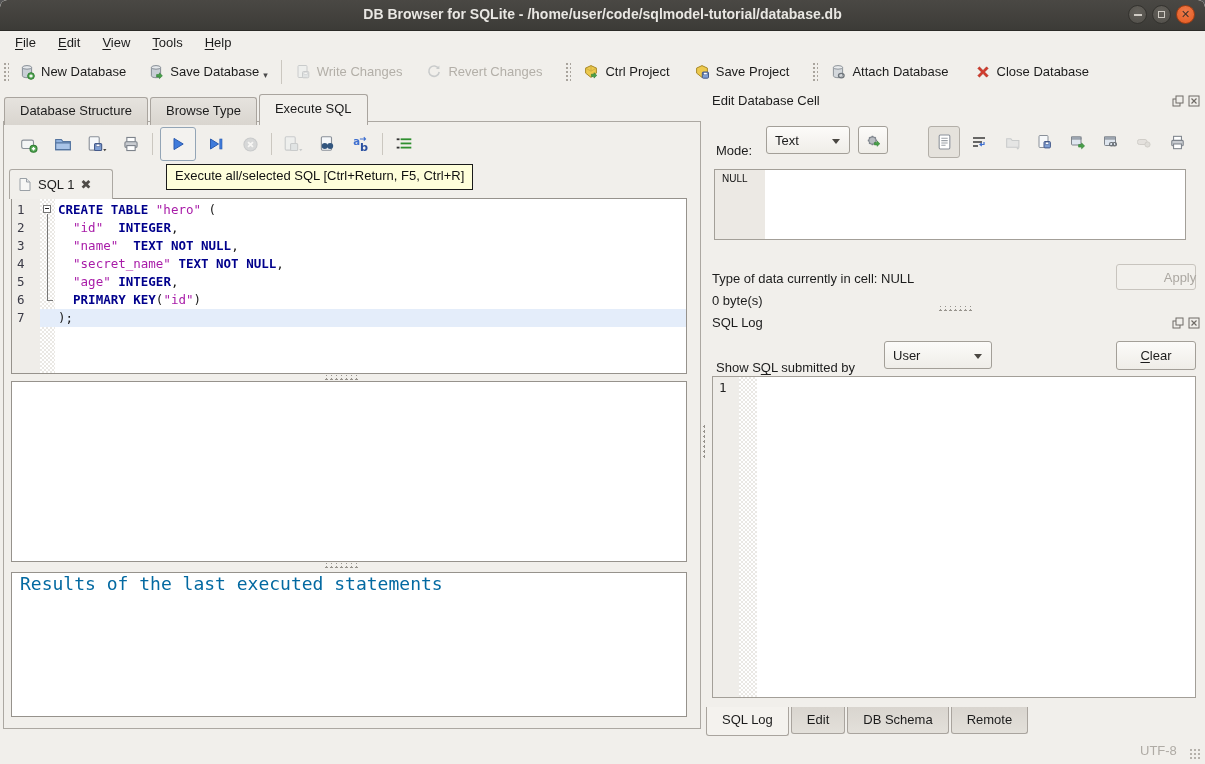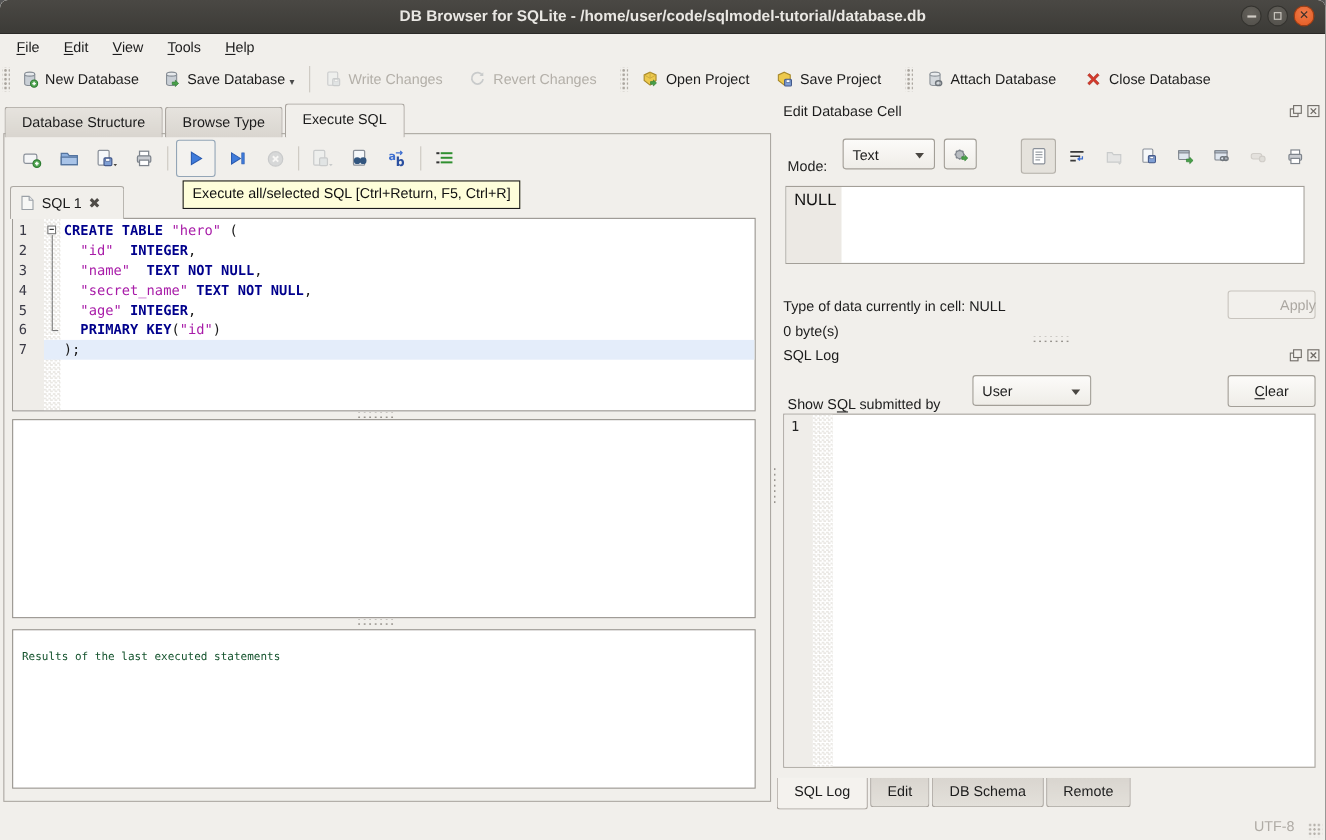--- a/index.html
+++ b/index.html
@@ -72,40 +72,40 @@
   .ed-code{display:block;margin-left:46px;white-space:pre;position:relative;z-index:1;}
   .tk-kw{color:#00008C;font-weight:bold;}
   .tk-str{color:#A81CA8;}
   .tk-pln{color:#1A1A1A;}
   
   .pane{position:absolute;background:#fff;border:1px solid #96928C;}
   .splitter-h{position:absolute;width:34px;height:5px;
     background-image:radial-gradient(#97938D 1px,transparent 1.2px);background-size:5px 5px;background-position:0 2px;}
   .splitter-v{position:absolute;width:5px;height:34px;
     background-image:radial-gradient(#97938D 1px,transparent 1.2px);background-size:5px 5px;background-position:2px 0;}
-  .results-text{font-family:"DejaVu Sans Mono","Liberation Mono",monospace;font-size:10px;color:#14532d;padding:19px 8px;}
+  .results-text{font-family:"DejaVu Sans Mono","Liberation Mono",monospace;font-size:18px;color:#0369a1;padding:0 8px;}
   
   .dock-title{position:absolute;font-size:13px;color:#1C1C1C;}
   .dock-btns{position:absolute;display:flex;gap:4px;}
   .dock-btn{width:12px;height:12px;display:flex;align-items:center;justify-content:center;}
   .label{position:absolute;margin-top:12px;}
   .combo{position:absolute;box-sizing:border-box;border:1px solid #A39F98;border-radius:3px;
     background:linear-gradient(#FCFBF9,#EFEDE8);display:flex;align-items:center;padding:0 8px;}
   .combo .arrow{position:absolute;right:9px;top:12px;width:0;height:0;
     border-left:4px solid transparent;border-right:4px solid transparent;border-top:5px solid #4A4742;}
   .btn{position:absolute;box-sizing:border-box;border:1px solid #A39F98;border-radius:3px;
     background:linear-gradient(#FCFBF9,#EFEDE8);display:flex;align-items:center;justify-content:center;}
   .btn.disabled{background:#F2F0EC;border-color:#C8C4BE;color:#ABA7A1;padding-left:48px;}
   .tool-strip{position:absolute;display:flex;align-items:center;}
   .strip-icon{width:20px;height:20px;display:flex;align-items:center;justify-content:center;}
   .pressed-box{width:30px;height:30px;border:1px solid #B3AFA8;border-radius:3px;background:#E5E2DC;
     display:flex;align-items:center;justify-content:center;margin-right:9px;}
   .cell-editor{position:absolute;background:#fff;border:1px solid #A39F98;box-sizing:border-box;}
   .cell-margin{position:absolute;left:0;top:0;bottom:0;width:50px;background:#ECE9E4;}
-  .cell-null{position:absolute;left:7px;top:3px;font-size:15px;color:#111;z-index:1;}
+  .cell-null{position:absolute;left:7px;top:3px;font-size:10px;color:#111;z-index:1;}
   .log-editor{position:absolute;background:#fff;border:1px solid #A39F98;box-sizing:border-box;}
   .log-gutter{position:absolute;left:0;top:0;bottom:0;width:26px;background:#EFEDE9;}
   .log-margin{position:absolute;left:26px;top:0;bottom:0;width:18px;
     background-image:conic-gradient(#EAE8E4 25%,#fff 0 50%,#EAE8E4 0 75%,#fff 0);background-size:4px 4px;}
   .log-num{position:absolute;left:6px;top:3px;font-family:"DejaVu Sans Mono","Liberation Mono",monospace;font-size:12.5px;color:#222;}
   
   .bottom-tabs{position:absolute;left:706px;top:707px;display:flex;align-items:flex-start;}
   .btab{border:1px solid #A9A49E;border-top:none;border-radius:0 0 3px 3px;
     padding:5px 15px 6px;background:linear-gradient(#D9D5CF,#E3E0DA);margin-right:2px;}
   .btab.active{background:#F4F2EE;padding-bottom:8px;}
@@ -193,21 +193,21 @@
     </div>
     <span class="tb-handle" style="margin-left:14px;"></span>
     <div class="tb-btn" style="margin-left:2px;">
       <span>
           <svg width="16" height="16" viewBox="0 0 16 16">
             <path d="M8 1.6l5.4 2.5v5L8 13.4 2.6 9.1v-5z" fill="#EDC94D" stroke="#A8892A"></path>
             <path d="M8 1.6v5.6M2.6 4.1L8 7.2l5.4-3.1" fill="none" stroke="#C9A93C" stroke-width=".8"></path>
             <path d="M8.4 10.2h2.6V8.7l2.8 2.7-2.8 2.7v-1.5H8.4z" fill="#49A049" stroke="#2E7D32" stroke-width=".6"></path>
           </svg>
         </span>
-      <span>Open Project</span>
+      <span>Ctrl Project</span>
     </div>
     <div class="tb-btn" style="margin-left:8px;">
       <span>
           <svg width="16" height="16" viewBox="0 0 16 16">
             <path d="M8 1.6l5.4 2.5v5L8 13.4 2.6 9.1v-5z" fill="#EDC94D" stroke="#A8892A"></path>
             <rect x="8.3" y="8" width="6.2" height="6.2" rx="1" fill="#7F9FD4" stroke="#44598A"></rect>
             <rect x="9.7" y="8.6" width="3.4" height="2.2" fill="#fff" stroke="#44598A" stroke-width=".5"></rect>
           </svg>
         </span>
       <span>Save Project</span>

